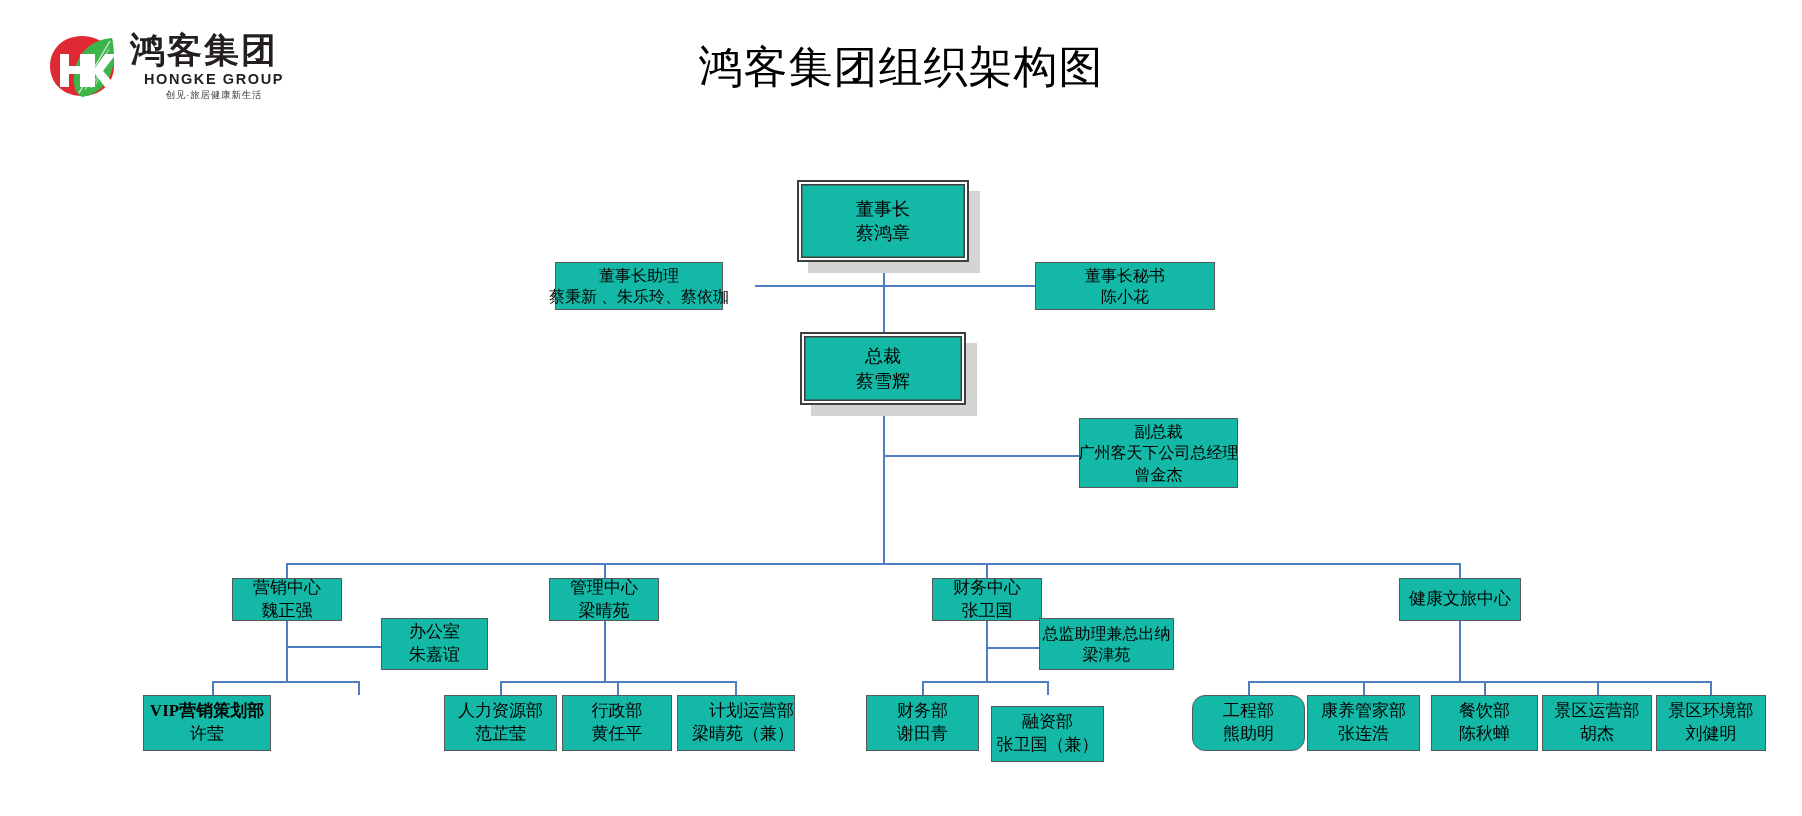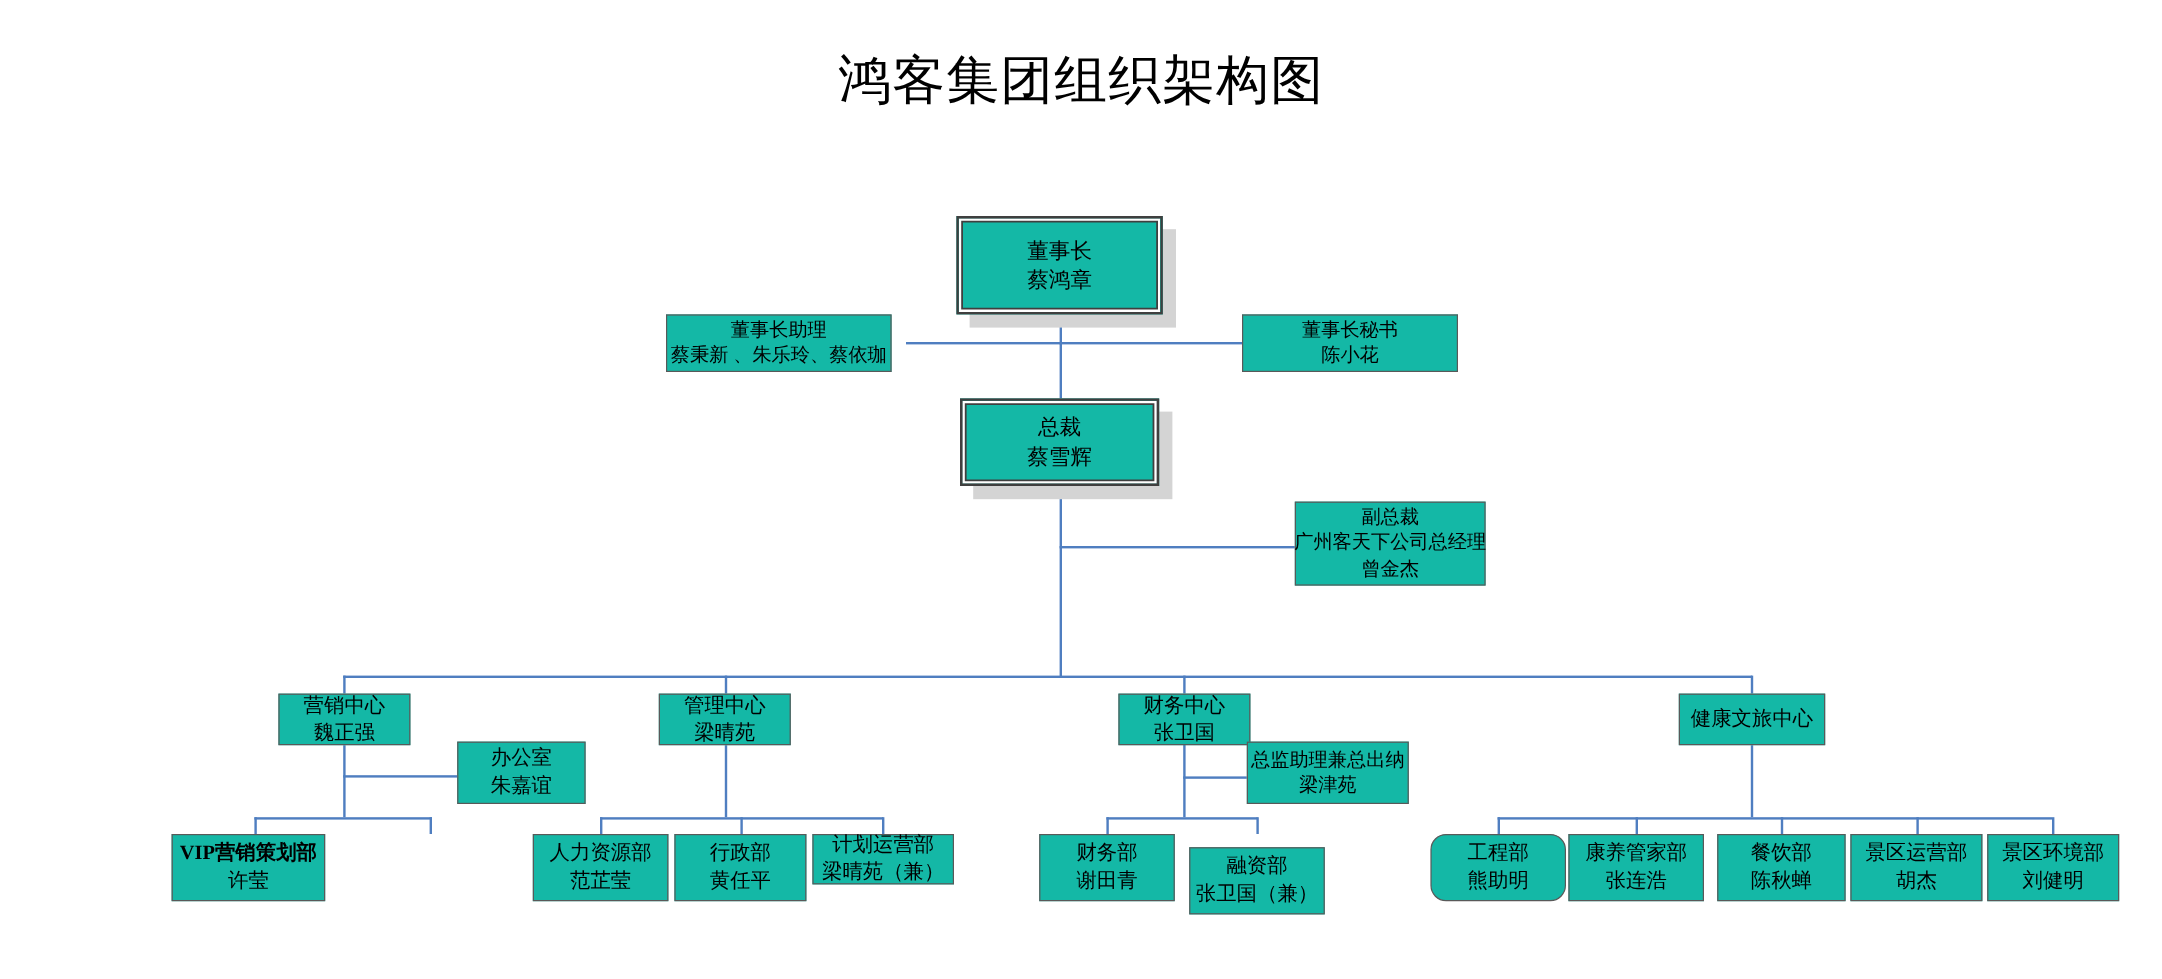--- a/index.html
+++ b/index.html
@@ -116,20 +116,40 @@
     font-size: 18px;
   }
   .node.small { font-size: 16px; }
   .node.bold-first .ln.first { font-weight: bold; }
 </style>
 </head>
 <body>
 
 <div id="canvas">
 
+  <div id="logo-block">
+    <div id="logo-mark">
+      <svg width="72" height="68" viewBox="0 0 72 68" xmlns="http://www.w3.org/2000/svg">
+        <path d="M36 4 C16 4 4 18 4 34 C4 52 18 64 36 64 C36 44 36 24 36 4 Z" fill="#e02a33"></path>
+        <path d="M36 4 C56 4 68 18 68 34 C68 52 54 64 36 64 C36 44 36 24 36 4 Z" fill="#e02a33"></path>
+        <path d="M66 6 C44 8 30 22 28 44 C27 54 30 62 36 65 C56 62 69 44 68 22 C67.6 14 67 9 66 6 Z" fill="#3cb54a"></path>
+        <path d="M64 9 L33 61" stroke="#ffffff" stroke-width="1.2" opacity="0.85"></path>
+        <path d="M63 17 L39 58" stroke="#ffffff" stroke-width="1" opacity="0.7"></path>
+        <path d="M61 27 L45 56" stroke="#ffffff" stroke-width="1" opacity="0.7"></path>
+        <path d="M57 37 L50 52" stroke="#ffffff" stroke-width="1" opacity="0.7"></path>
+        <path d="M14 22 h9 v12 h11 v-12 h9 v33 h-9 v-13 h-11 v13 h-9 z" fill="#ffffff"></path>
+        <path d="M40 22 h9 v14 l10 -14 h11 l-13 17 l14 16 h-12 l-10 -13 v13 h-9 z" fill="#ffffff"></path>
+      </svg>
+    </div>
+    <div id="logo-wordmark">
+      <div class="logo-cn">鸿客集团</div>
+      <div class="logo-en">HONGKE GROUP</div>
+      <div class="logo-slogan">创见·旅居健康新生活</div>
+    </div>
+  </div>
 
   <div id="page-title">鸿客集团组织架构图</div>
 
   <div class="line vline" style="left:883px; top:262px; height:70px;"></div>
 
   <div class="line hline" style="left:755px; top:285px; width:129px;"></div>
 
   <div class="line hline" style="left:883px; top:285px; width:152px;"></div>
 
   <div class="line vline" style="left:883px; top:405px; height:159px;"></div>
@@ -166,21 +186,21 @@
   <div class="line vline" style="left:1363px; top:681px; height:14px;"></div>
   <div class="line vline" style="left:1484px; top:681px; height:14px;"></div>
   <div class="line vline" style="left:1597px; top:681px; height:14px;"></div>
   <div class="line vline" style="left:1710px; top:681px; height:14px;"></div>
 
   <div class="node exec" style="left:797px; top:180px; width:172px; height:82px;">
     <span class="ln first">董事长</span>
     <span class="ln">蔡鸿章</span>
   </div>
 
-  <div class="node small" style="left:555px; top:262px; width:188px; height:48px;">
+  <div class="node small" style="left:555px; top:262px; width:168px; height:48px;">
     <span class="ln">董事长助理</span>
     <span class="ln">蔡秉新 、朱乐玲、蔡依珈</span>
   </div>
 
   <div class="node small" style="left:1035px; top:262px; width:180px; height:48px;">
     <span class="ln">董事长秘书</span>
     <span class="ln">陈小花</span>
   </div>
 
   <div class="node exec" style="left:800px; top:332px; width:166px; height:73px;">
@@ -232,21 +252,21 @@
   <div class="node" style="left:444px; top:695px; width:113px; height:56px;">
     <span class="ln">人力资源部</span>
     <span class="ln">范芷莹</span>
   </div>
 
   <div class="node" style="left:562px; top:695px; width:110px; height:56px;">
     <span class="ln">行政部</span>
     <span class="ln">黄任平</span>
   </div>
 
-  <div class="node" style="left:677px; top:695px; width:118px; height:42px;">
+  <div class="node" style="left:677px; top:695px; width:118px; height:56px;align-items:flex-end;">
     <span class="ln">计划运营部</span>
     <span class="ln">梁晴苑（兼）</span>
   </div>
 
   <div class="node" style="left:866px; top:695px; width:113px; height:56px;">
     <span class="ln">财务部</span>
     <span class="ln">谢田青</span>
   </div>
 
   <div class="node" style="left:991px; top:695px; width:113px; height:56px;margin-top:11px;">

